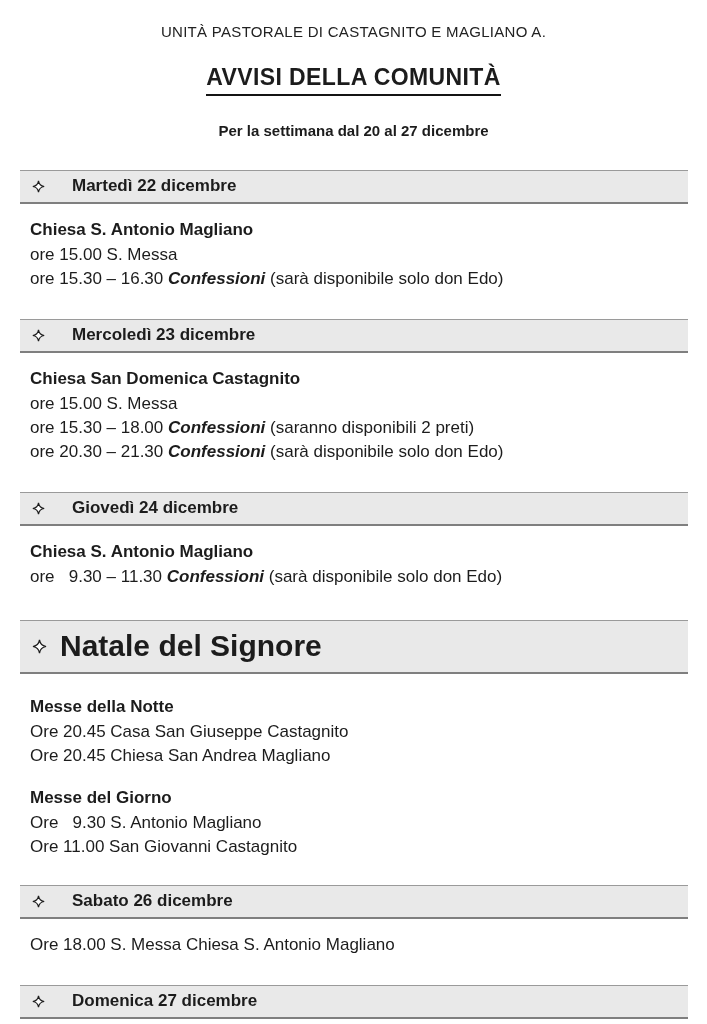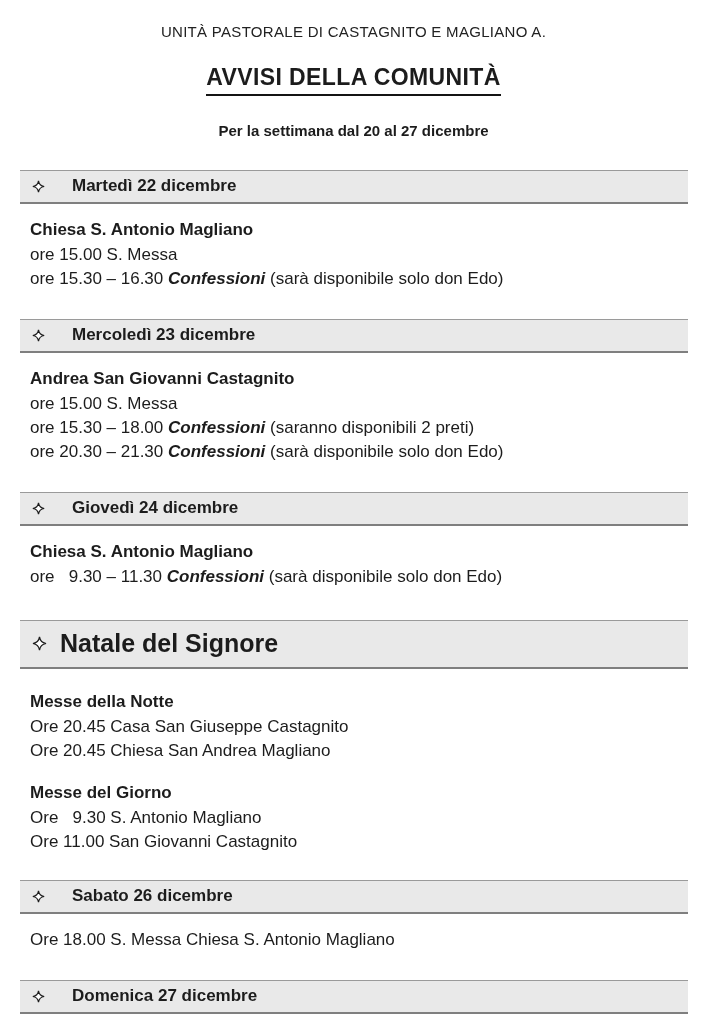--- a/index.html
+++ b/index.html
@@ -45,21 +45,21 @@
     display: flex;
     align-items: center;
     gap: 27px;
     padding: 5px 10px 6px 12px;
     font-weight: bold;
     font-size: 17px;
   }
   .star-icon { display: inline-flex; align-items: center; flex: 0 0 auto; }
   .star-icon svg { display: block; }
   .section.large .bar {
-    font-size: 25px;
+    font-size: 30px;
     padding: 8px 10px 9px 12px;
     gap: 13px;
   }
 
   .content { margin: 14px 30px 0 30px; font-size: 17px; }
   .venue {
     font-weight: bold;
     margin: 0 0 1px 0;
     line-height: 24px;
   }
@@ -108,21 +108,21 @@
     <div class="bar">
       <span class="star-icon">
         <svg width="13" height="13" viewBox="0 0 24 24">
             <path d="M12 1.5 C12.9 7.8 16.2 11.1 22.5 12 C16.2 12.9 12.9 16.2 12 22.5 C11.1 16.2 7.8 12.9 1.5 12 C7.8 11.1 11.1 7.8 12 1.5 Z" fill="#ffffff" stroke="#1c1c1c" stroke-width="2.2"></path>
           </svg>
       </span>
       <span>Mercoledì 23 dicembre</span>
     </div>
     <div class="content">
       <div class="block">
-        <p class="venue">Andrea San Giovanni Castagnito</p>
+        <p class="venue">Chiesa San Domenica Castagnito</p>
         <p class="line"><span>ore 15.00 S. Messa</span></p>
         <p class="line"><span>ore 15.30 – 18.00 </span><em class="conf">Confessioni</em><span> (saranno disponibili 2 preti)</span></p>
         <p class="line"><span>ore 20.30 – 21.30 </span><em class="conf">Confessioni</em><span> (sarà disponibile solo don Edo)</span></p>
       </div>
     </div>
   </div>
 
   <div class="section" style="margin-bottom: 31px;">
     <div class="bar">
       <span class="star-icon">

